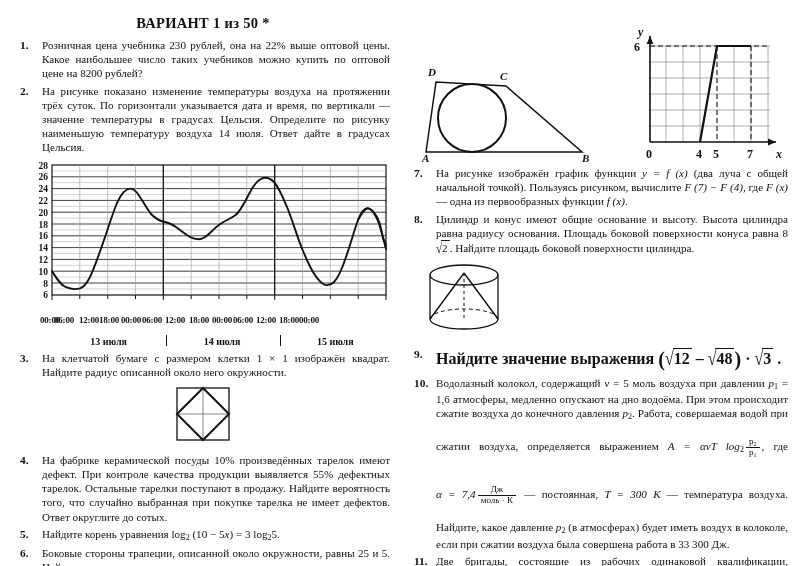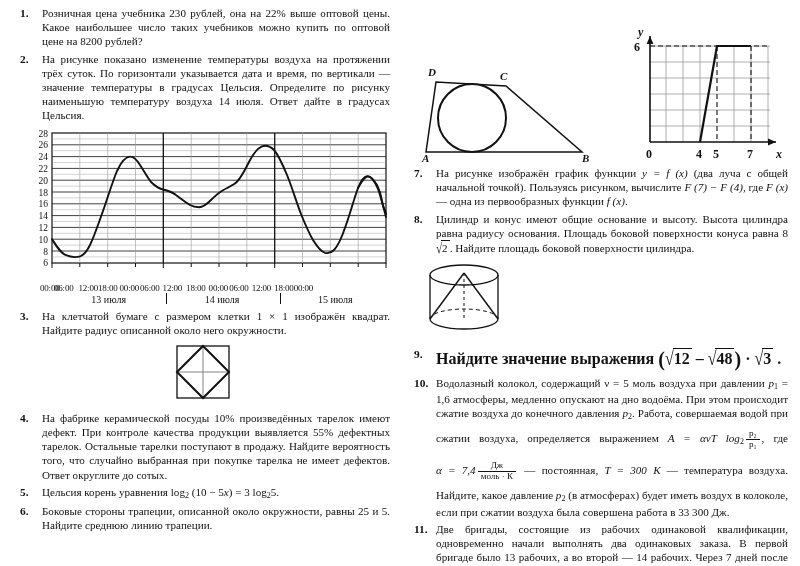--- a/index.html
+++ b/index.html
@@ -76,43 +76,44 @@
     padding: 0 2px 0 1px;
     margin-left: -1px;
   }
   .radsign { display:inline-block; transform: scale(1,1.25); }
   .frac {
     display: inline-block;
     vertical-align: middle;
     text-align: center;
     font-size: 0.82em;
     line-height: 1.08;
-    margin: 6px 2px;
+    margin: 14px 2px;
   }
   .frac .num { display: block; border-bottom: 1px solid #111; padding: 0 3px; }
   .frac .den { display: block; padding: 0 3px; }
   .paren-big { font-size: 1.25em; vertical-align: -0.1em; }
 
   
   .chart-wrap {
     margin: 4px 0 2px 8px;
+    font-weight: bold;
   }
   .chart-caption-row {
     display: flex;
     margin-left: 28px;
     width: 340px;
     font-size: 9px;
     letter-spacing: -0.2px;
   }
   .chart-days {
     display: flex;
     margin-left: 28px;
     width: 340px;
     font-size: 10px;
-    margin-top: 1px;
+    margin-top: 11px;
   }
   .day-cell { flex: 1; text-align: center; position: relative; }
   .day-sep {
     position: absolute; right: -2px; top: -1px;
     border-left: 1px solid #111; height: 11px;
   }
 
   
   .fig-center { text-align: center; margin: 6px 0 6px 0; }
 
@@ -130,20 +131,21 @@
   .nowrap { white-space: nowrap; }
 </style>
 </head>
 <body>
 
 <div class="page">
   <div class="columns">
 
     <div class="col col-left">
 
+      <div class="doc-title">ВАРИАНТ 1 из 50 *</div>
 
       <div class="prob">
         <div class="prob-num">1.</div>
         <div class="prob-body">Розничная цена учебника 230 рублей, она на 22% выше оптовой цены. Какое наибольшее число таких учебников можно купить по оптовой цене на 8200 рублей?</div>
       </div>
 
       <div class="prob">
         <div class="prob-num">2.</div>
         <div class="prob-body">На рисунке показано изменение температуры воздуха на протяжении трёх суток. По горизонтали указывается дата и время, по вертикали — значение температуры в градусах Цельсия. Определите по рисунку наименьшую температуру воздуха 14 июля. Ответ дайте в градусах Цельсия.</div>
       </div>
@@ -309,21 +311,21 @@
       </div>
 
       <div class="prob">
         <div class="prob-num">4.</div>
         <div class="prob-body">На фабрике керамической посуды 10% произведённых тарелок имеют дефект. При контроле качества продукции выявляется 55% дефектных тарелок. Остальные тарелки поступают в продажу. Найдите вероятность того, что случайно выбранная при покупке тарелка не имеет дефектов. Ответ округлите до сотых.</div>
       </div>
 
       <div class="prob">
         <div class="prob-num">5.</div>
         <div class="prob-body">
-          <span>Цельсия корень уравнения log</span><span class="sub">2</span><span> (10 − 5</span><i class="m">x</i><span>) = 3 log</span><span class="sub">2</span><span>5.</span>
+          <span>Найдите корень уравнения log</span><span class="sub">2</span><span> (10 − 5</span><i class="m">x</i><span>) = 3 log</span><span class="sub">2</span><span>5.</span>
         </div>
       </div>
 
       <div class="prob">
         <div class="prob-num">6.</div>
         <div class="prob-body">Боковые стороны трапеции, описанной около окружности, равны 25 и 5. Найдите среднюю линию трапеции.</div>
       </div>
 
     </div>
 

